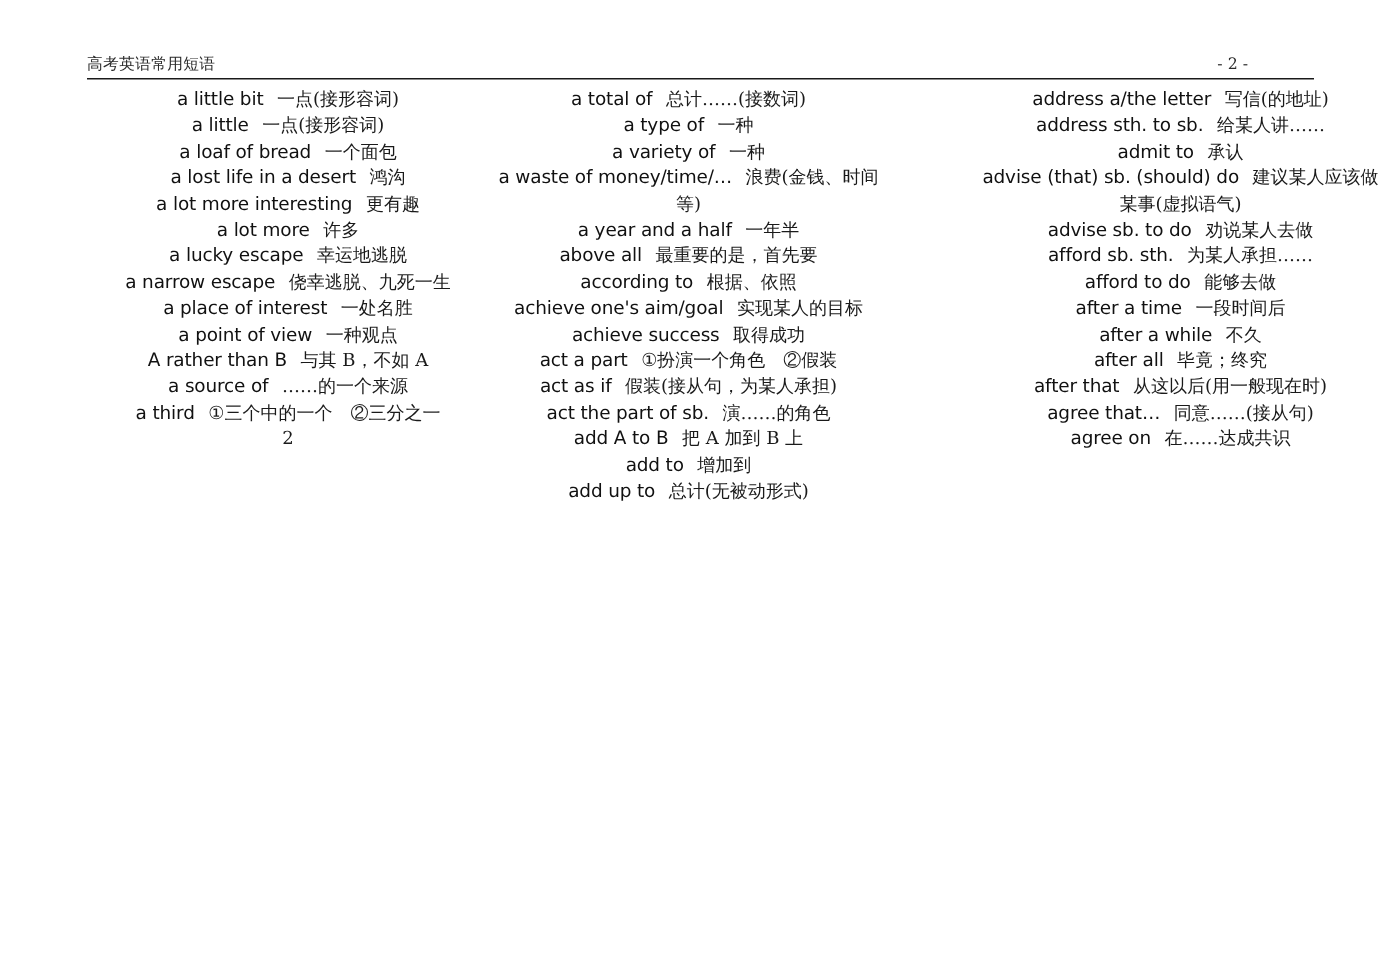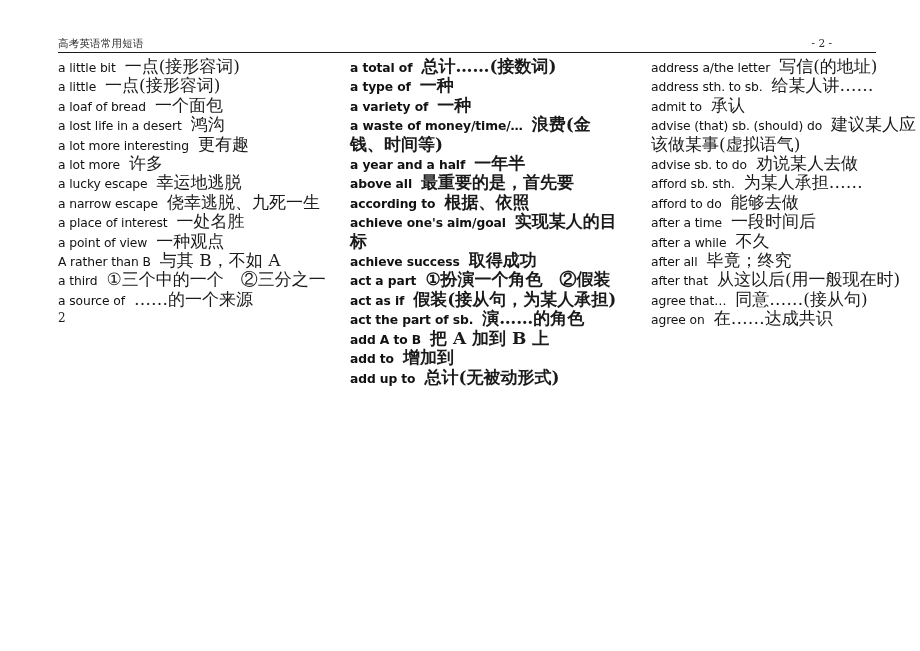--- a/index.html
+++ b/index.html
@@ -13,20 +13,21 @@
     overflow: hidden;
     font-family: "Liberation Sans", "DejaVu Sans", sans-serif;
     color: #000000;
   }
 
   .page {
     position: relative;
     width: 920px;
     height: 651px;
     background: #ffffff;
+    text-align: center;
   }
 
   
   .header {
     position: absolute;
     left: 58px;
     top: 34px;
     width: 818px;
     height: 19px;
     display: flex;
@@ -59,38 +60,38 @@
     position: absolute;
     left: 0;
     top: 58px;
     width: 920px;
   }
   .col {
     position: absolute;
     top: 0;
   }
   .col-1 { left: 58px;  width: 268px; }
-  .col-2 { left: 350px; width: 268px; font-weight: bold; }
+  .col-2 { left: 325px; width: 268px; }
   .col-3 { left: 607px; width: 272px; margin-left: 44px; }
 
   .entry {
     font-size: 12.3px;
     line-height: 17.4px;
     color: #111111;
     white-space: normal;
     word-break: break-word;
   }
   .en {
     font-family: "DejaVu Sans", "Liberation Sans", sans-serif;
     font-size: 12.3px;
     letter-spacing: -0.1px;
   }
   .cn {
     font-family: "DejaVu Serif", "Liberation Serif", serif;
-    font-size: 17px;
+    font-size: 12px;
     color: #1a1a1a;
   }
   .gap {
     display: inline-block;
     width: 9px;
   }
 
   .stray {
     font-family: "DejaVu Serif", "Liberation Serif", serif;
     font-size: 12px;
@@ -114,22 +115,22 @@
         <div class="entry"><span class="en">a little</span><span class="gap"></span><span class="cn">一点(接形容词)</span></div>
         <div class="entry"><span class="en">a loaf of bread</span><span class="gap"></span><span class="cn">一个面包</span></div>
         <div class="entry"><span class="en">a lost life in a desert</span><span class="gap"></span><span class="cn">鸿沟</span></div>
         <div class="entry"><span class="en">a lot more interesting</span><span class="gap"></span><span class="cn">更有趣</span></div>
         <div class="entry"><span class="en">a lot more</span><span class="gap"></span><span class="cn">许多</span></div>
         <div class="entry"><span class="en">a lucky escape</span><span class="gap"></span><span class="cn">幸运地逃脱</span></div>
         <div class="entry"><span class="en">a narrow escape</span><span class="gap"></span><span class="cn">侥幸逃脱、九死一生</span></div>
         <div class="entry"><span class="en">a place of interest</span><span class="gap"></span><span class="cn">一处名胜</span></div>
         <div class="entry"><span class="en">a point of view</span><span class="gap"></span><span class="cn">一种观点</span></div>
         <div class="entry"><span class="en">A rather than B</span><span class="gap"></span><span class="cn">与其 B，不如 A</span></div>
+        <div class="entry"><span class="en">a source of</span><span class="gap"></span><span class="cn">……的一个来源</span></div>
         <div class="entry"><span class="en">a third</span><span class="gap"></span><span class="cn">①三个中的一个　②三分之一</span></div>
-        <div class="entry"><span class="en">a source of</span><span class="gap"></span><span class="cn">……的一个来源</span></div>
         <div class="stray">2</div>
       </div>
     <div class="col col-2">
         <div class="entry"><span class="en">a total of</span><span class="gap"></span><span class="cn">总计……(接数词)</span></div>
         <div class="entry"><span class="en">a type of</span><span class="gap"></span><span class="cn">一种</span></div>
         <div class="entry"><span class="en">a variety of</span><span class="gap"></span><span class="cn">一种</span></div>
         <div class="entry"><span class="en">a waste of money/time/…</span><span class="gap"></span><span class="cn">浪费(金钱、时间等)</span></div>
         <div class="entry"><span class="en">a year and a half</span><span class="gap"></span><span class="cn">一年半</span></div>
         <div class="entry"><span class="en">above all</span><span class="gap"></span><span class="cn">最重要的是，首先要</span></div>
         <div class="entry"><span class="en">according to</span><span class="gap"></span><span class="cn">根据、依照</span></div>

